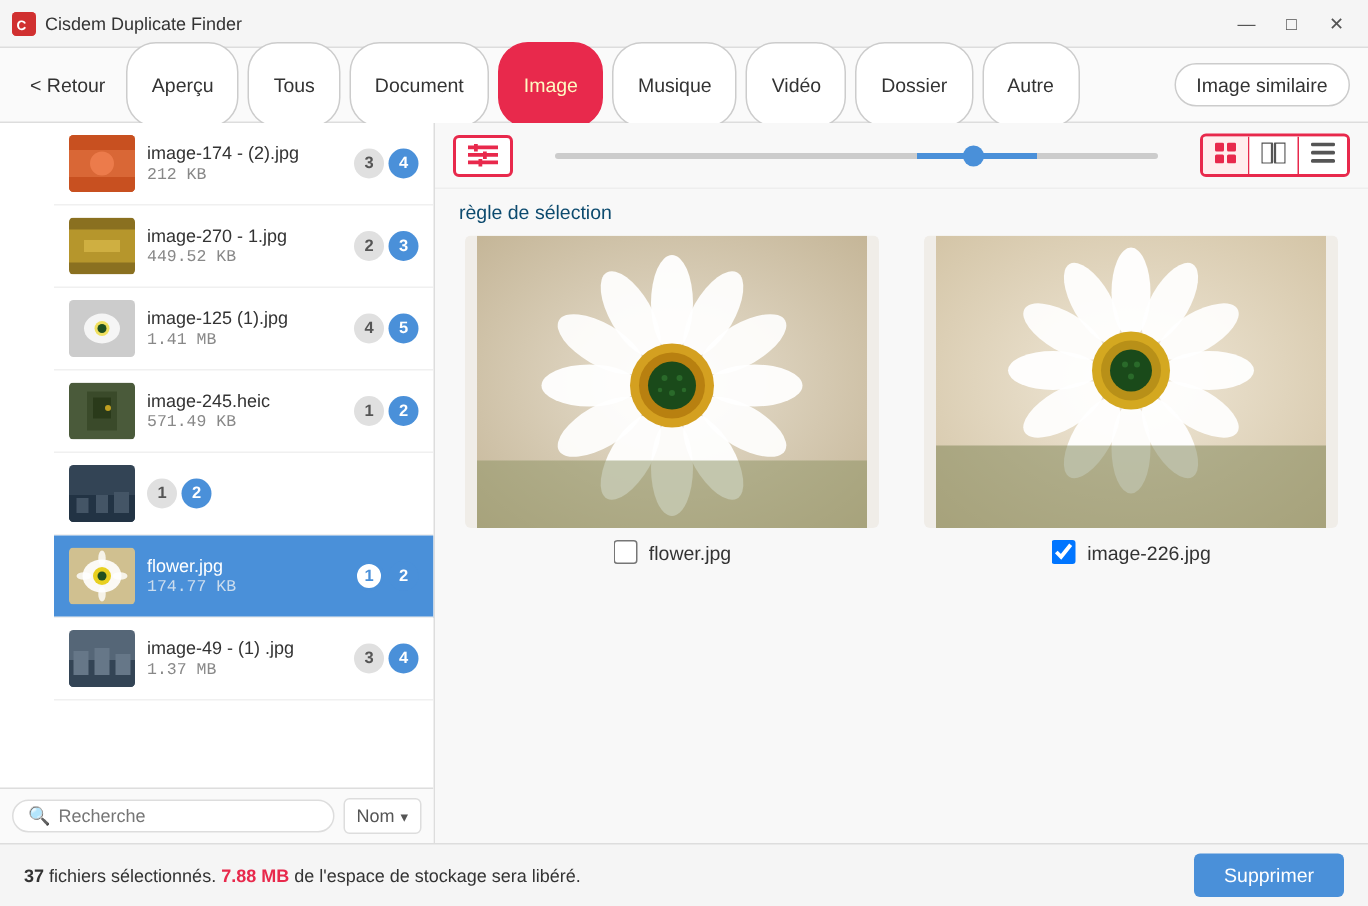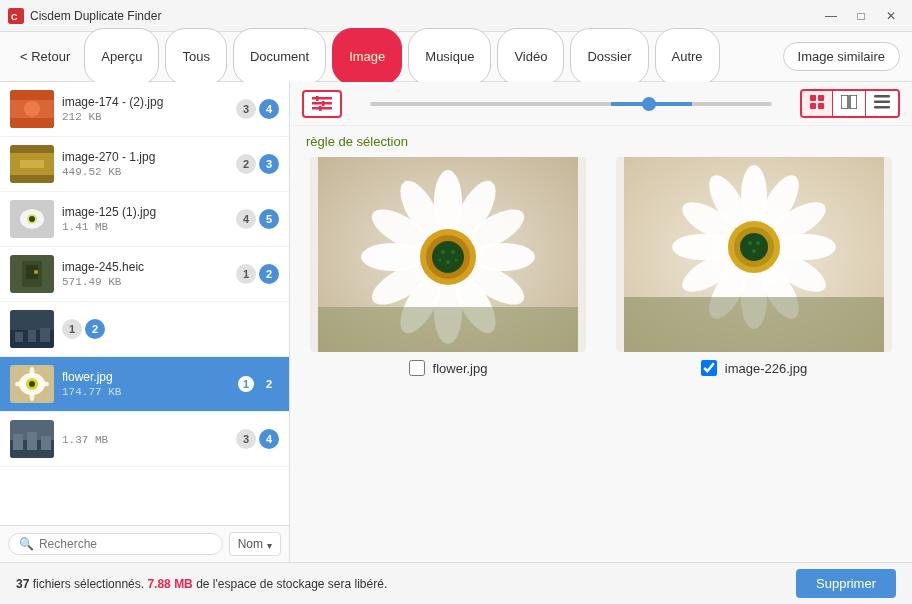--- a/index.html
+++ b/index.html
@@ -123,20 +123,21 @@
     .file-list::-webkit-scrollbar { width: 6px; }
     .file-list::-webkit-scrollbar-thumb { background: #bbb; border-radius: 3px; }
 
     .file-item {
       display: flex;
       align-items: center;
       padding: 8px 10px;
       cursor: pointer;
       border-bottom: 1px solid #f0f0f0;
       gap: 8px;
+      margin-left: 36px;
     }
     .file-item.selected { background: #4a90d9; }
     .file-item.selected .file-name { color: white; }
     .file-item.selected .file-size { color: #cde; }
 
     .file-thumb {
       width: 44px;
       height: 38px;
       border-radius: 3px;
       flex-shrink: 0;
@@ -282,21 +283,21 @@
       color: #555;
       font-size: 13px;
       border-right: 1px solid #e8294c;
     }
     .view-btn:last-child { border-right: none; }
     .view-btn.active { background: #fee; color: #e8294c; }
 
     
     .selection-rule {
       padding: 8px 16px;
-      color: #4d7c0f;
+      color: #0c4a6e;
       font-size: 13px;
       font-weight: 500;
     }
 
     
     .preview-area {
       flex: 1;
       display: flex;
       align-items: stretch;
       justify-content: center;
@@ -528,20 +529,21 @@
         <div class="file-thumb">
           <svg width="44" height="38" viewBox="0 0 44 38">
             <rect width="44" height="38" fill="#556677"></rect>
             <rect x="0" y="20" width="44" height="18" fill="#334455"></rect>
             <rect x="3" y="14" width="10" height="16" fill="#667788"></rect>
             <rect x="17" y="12" width="10" height="18" fill="#667788"></rect>
             <rect x="31" y="16" width="10" height="14" fill="#667788"></rect>
           </svg>
         </div>
         <div class="file-info">
+          <div class="file-name">image-49 - (1) .jpg</div>
           <div class="file-size">1.37 MB</div>
         </div>
         <div class="file-badges">
           <span class="badge badge-gray">3</span>
           <span class="badge badge-blue">4</span>
         </div>
       </div>
 
     </div>
 

